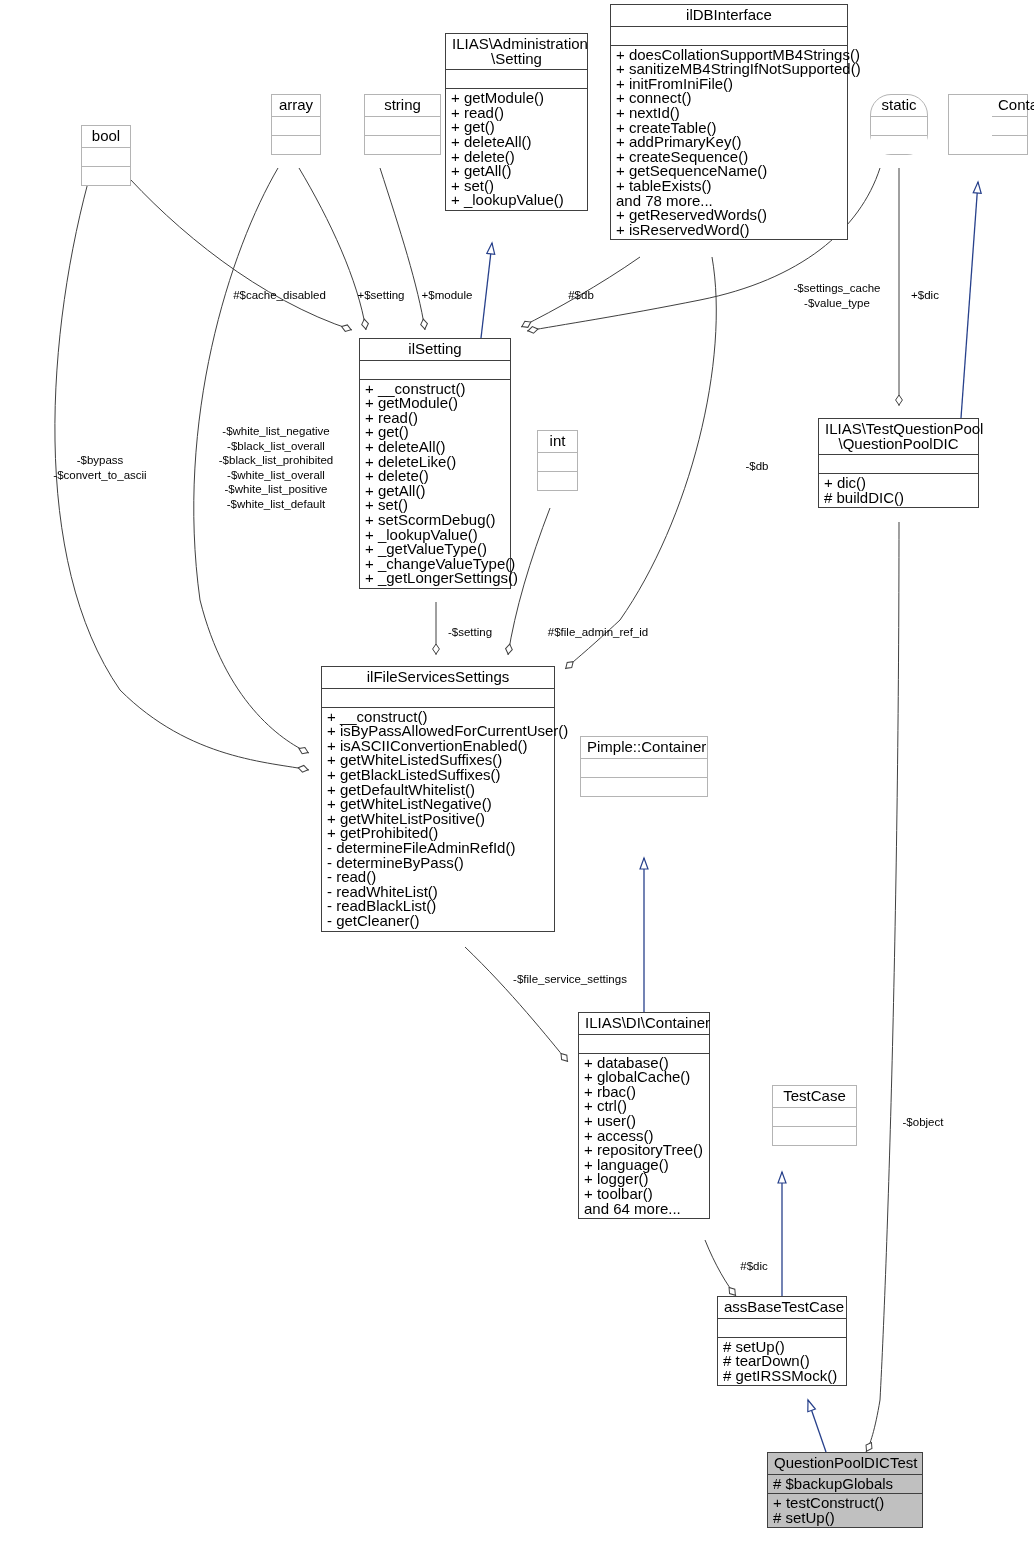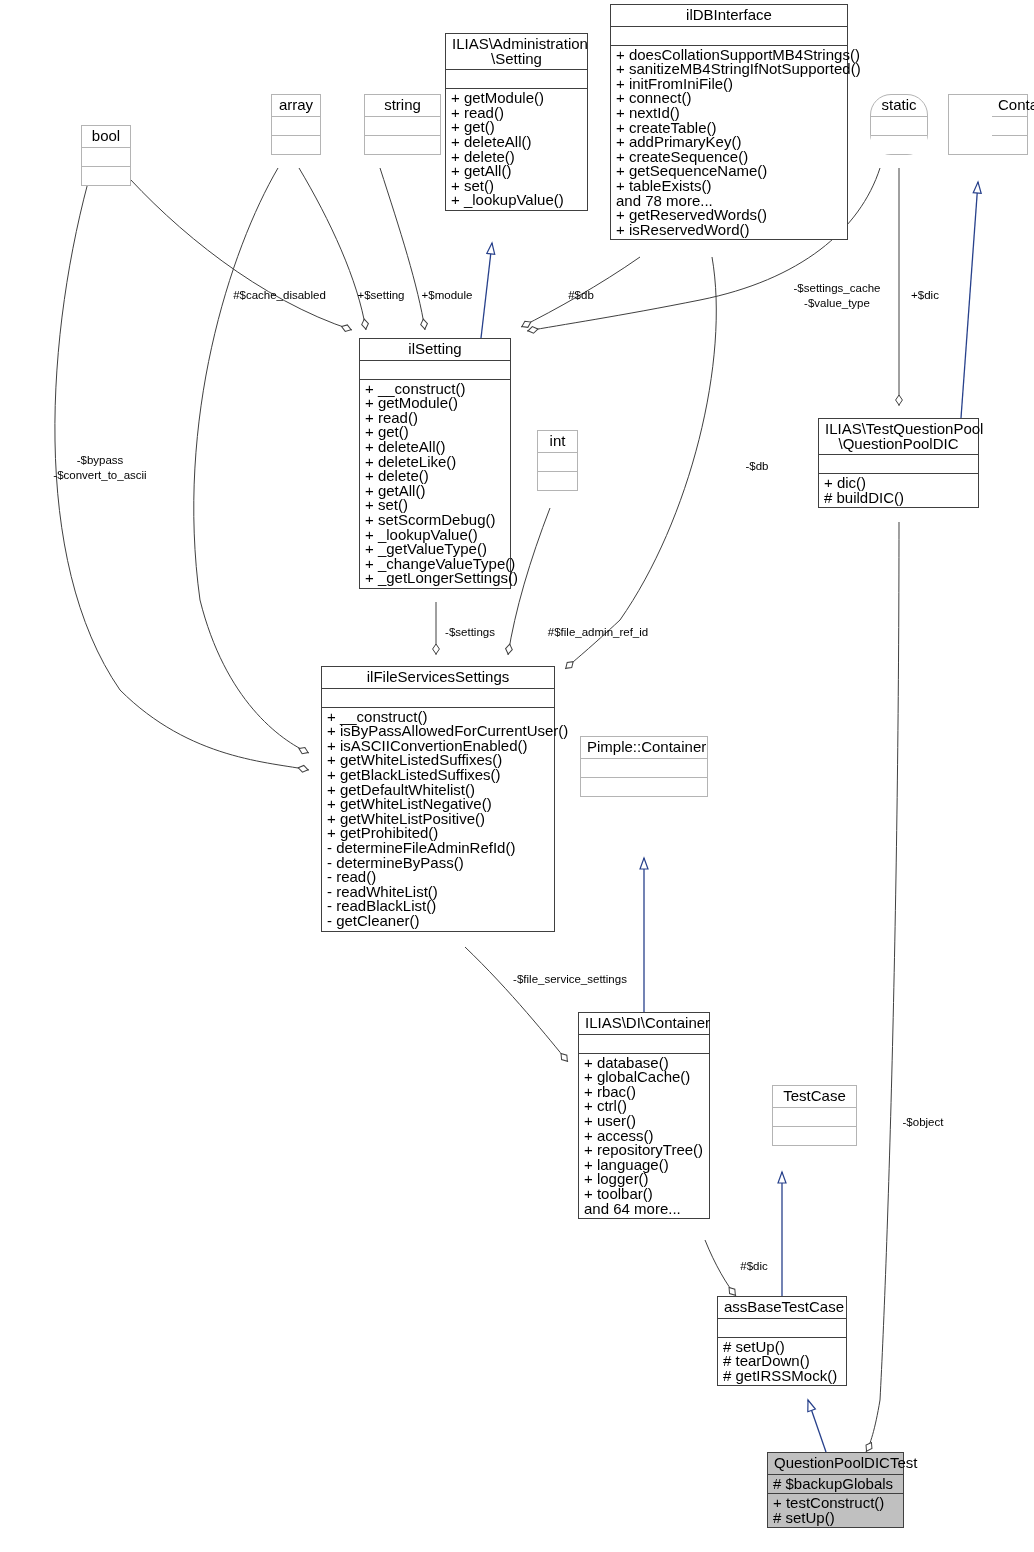--- a/index.html
+++ b/index.html
@@ -313,21 +313,21 @@
     <div class="sec empty"></div>
     <div class="sec">
       <ul>
           <li># setUp()</li>
           <li># tearDown()</li>
           <li># getIRSSMock()</li>
         </ul>
     </div>
   </div>
 
-  <div class="node focus" style="left:767px; top:1452px; width:137px;">
+  <div class="node focus" style="left:767px; top:1452px; width:156px;">
     <div class="title">QuestionPoolDICTest</div>
     <div class="sec">
       <ul>
           <li># $backupGlobals</li>
         </ul>
     </div>
     <div class="sec">
       <ul>
           <li>+ testConstruct()</li>
           <li># setUp()</li>
@@ -344,22 +344,28 @@
   <div class="elabel" style="left:557px; top:288px; width:48px;">#$db</div>
 
   <div class="elabel" style="left:774px; top:281px; width:126px;">-$settings_cache
 -$value_type</div>
 
   <div class="elabel" style="left:901px; top:288px; width:48px;">+$dic</div>
 
   <div class="elabel" style="left:30px; top:453px; width:140px;">-$bypass
 -$convert_to_ascii</div>
 
-
-  <div class="elabel" style="left:436px; top:625px; width:68px;">-$settings</div>
+  <div class="elabel" style="left:200px; top:424px; width:152px;">-$white_list_negative
+-$black_list_overall
+-$black_list_prohibited
+-$white_list_overall
+-$white_list_positive
+-$white_list_default</div>
+
+  <div class="elabel" style="left:436px; top:625px; width:68px;">-$setting</div>
 
   <div class="elabel" style="left:513px; top:625px; width:122px;margin-left:24px;">#$file_admin_ref_id</div>
 
   <div class="elabel" style="left:735px; top:459px; width:44px;">-$db</div>
 
   <div class="elabel" style="left:500px; top:972px; width:140px;">-$file_service_settings</div>
 
   <div class="elabel" style="left:731px; top:1259px; width:46px;">#$dic</div>
 
   <div class="elabel" style="left:894px; top:1115px; width:58px;">-$object</div>

